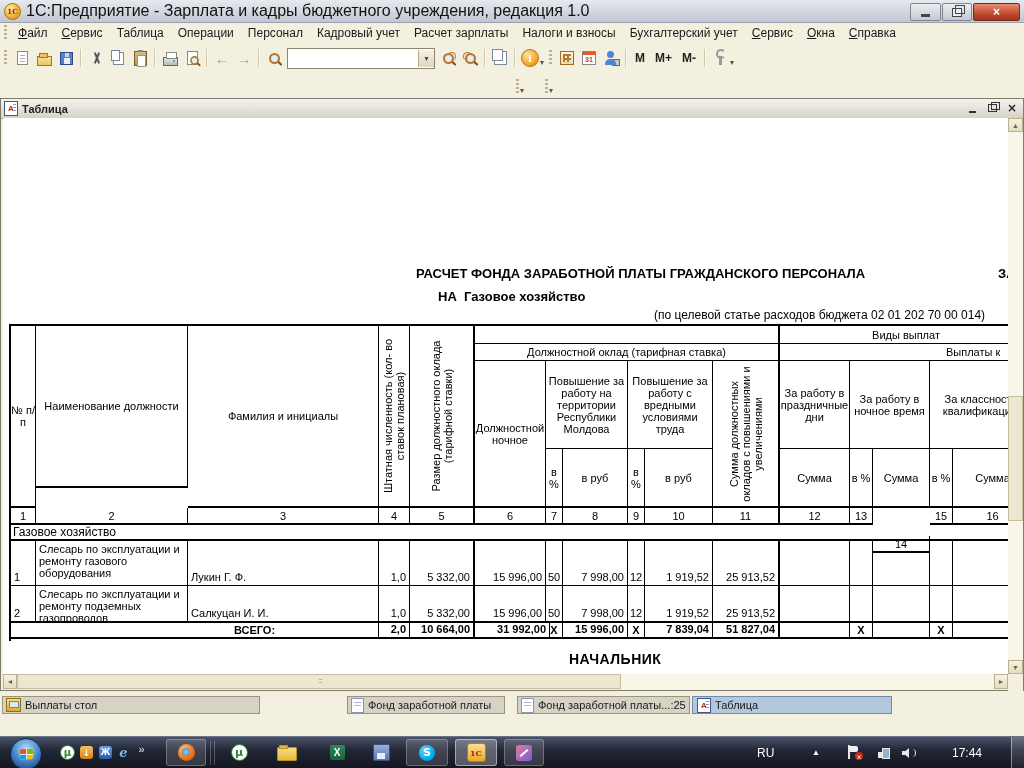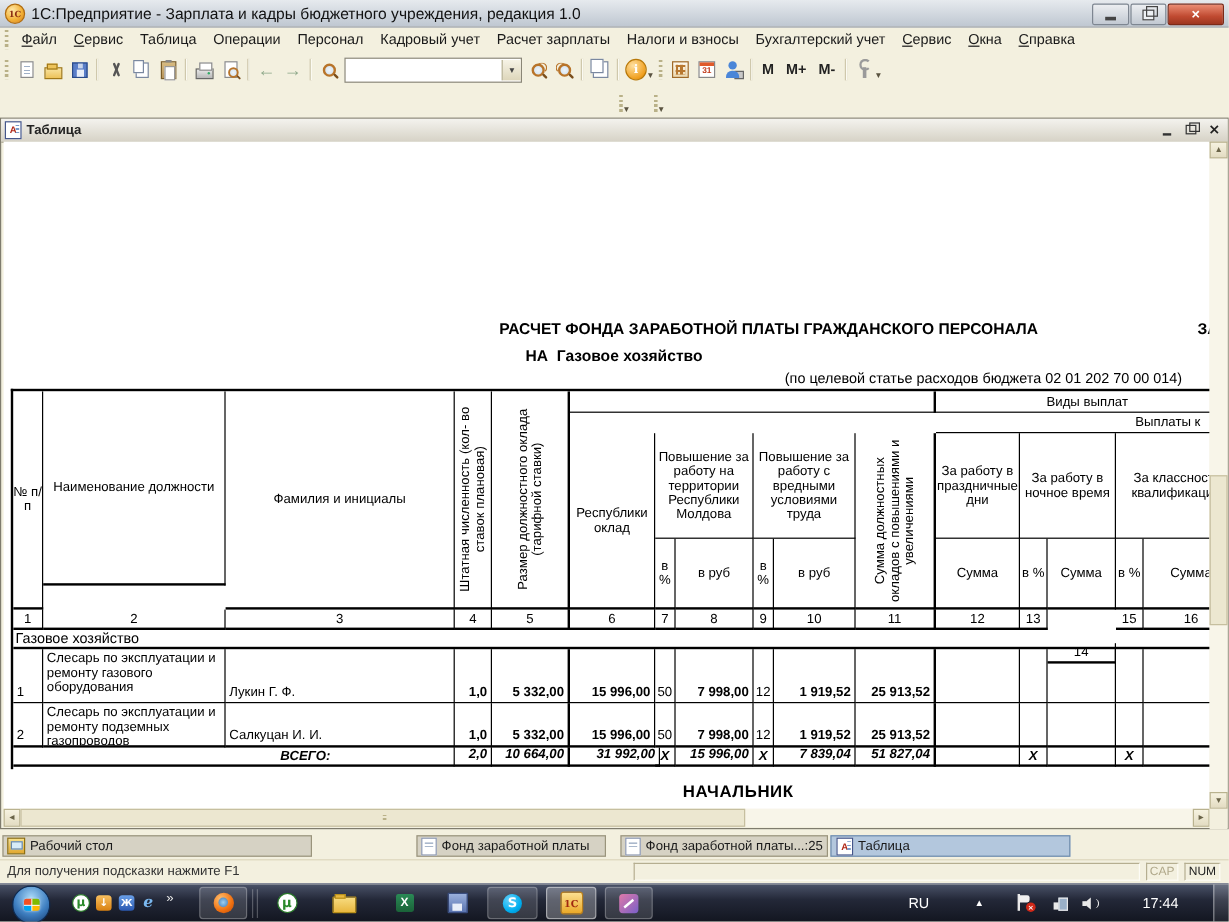--- a/index.html
+++ b/index.html
@@ -3,21 +3,21 @@
 <meta charset="utf-8">
 <style>
   html,body{margin:0;padding:0;}
   body{width:1024px;height:768px;overflow:hidden;font-family:"Liberation Sans","DejaVu Sans",sans-serif;background:#f3f0df;}
   #stage{position:relative;width:1024px;height:768px;background:#f3f0df;}
   .abs{position:absolute;}
 
   
   #titlebar{left:0;top:0;width:1024px;height:22px;background:linear-gradient(#e6eaee,#bfc7d1);border-bottom:1px solid #98a0ab;display:flex;align-items:center;}
   #titlebar .appicon{width:15px;height:15px;margin:0 5px 0 4px;border-radius:50%;background:radial-gradient(circle at 35% 30%,#ffe9a8,#f2b23a 55%,#d87f18);border:1px solid #b06c10;display:flex;align-items:center;justify-content:center;font:bold 7px "DejaVu Serif",serif;color:#8a2a10;}
-  #titlebar .title{font-size:13px;color:#111;}
+  #titlebar .title{font-size:16px;color:#111;}
   .winbtns{position:absolute;right:4px;top:3px;display:flex;gap:1px;}
   .wbtn{height:16px;border:1px solid #7e8691;border-radius:2px;background:linear-gradient(#eceef1,#c2c9d2);display:flex;align-items:center;justify-content:center;color:#333;}
   .wbtn.min{width:29px;}
   .wbtn.max{width:28px;}
   .wbtn.close{width:45px;background:linear-gradient(#eb8d74,#c04a31 60%,#9e3620);border-color:#7c2a18;color:#fff;font:bold 12px "Liberation Sans",sans-serif;}
   .glyph-min{display:block;width:9px;height:3px;background:#444;margin-top:7px;}
   .glyph-restore{position:relative;width:8px;height:7px;border:1px solid #444;background:#eef1f4;}
   .glyph-restore:before{content:"";position:absolute;left:2px;top:-4px;width:8px;height:7px;border:1px solid #444;}
 
   
@@ -92,26 +92,26 @@
   
   .doc-t1{font-weight:bold;font-size:13px;color:#000;white-space:nowrap;}
   .doc-t3{font-size:12px;color:#000;white-space:nowrap;}
   .doc-sign{font-weight:bold;font-size:14px;color:#000;letter-spacing:.5px;}
 
   
   #ttable{position:absolute;left:6px;top:206px;width:999px;height:315px;border-top:2px solid #000;border-left:2px solid #000;overflow:hidden;}
   .tc{position:absolute;box-sizing:border-box;border-right:1px solid #000;border-bottom:1px solid #000;display:flex;align-items:center;justify-content:center;text-align:center;font-size:11px;line-height:12px;color:#000;overflow:hidden;}
   .tr2{border-right-width:2px;}
   .tb2{border-bottom-width:2px;}
-  .num{align-items:flex-end;justify-content:flex-end;padding:0 3px 2px 0;text-align:right;font-weight:bold;}
+  .num{align-items:flex-end;justify-content:flex-end;padding:0 3px 2px 0;text-align:right;}
   .botl{align-items:flex-end;justify-content:flex-start;padding:0 0 2px 3px;text-align:left;}
   .botc{align-items:flex-end;padding-bottom:2px;}
   .topl{align-items:flex-start;justify-content:flex-start;text-align:left;padding:2px 2px 0 3px;line-height:12px;}
   .secl{justify-content:flex-start;padding-left:2px;font-size:12px;}
-  .bold{font-weight:bold;font-style:italic;}
+  .bold{font-weight:bold;}
   .vwrap{position:absolute;left:50%;top:50%;transform:translate(-50%,-50%) rotate(-90deg);text-align:center;line-height:12px;font-size:11px;}
 
   
   .sb{background:#f8f5e9;}
   .sb-btn{position:absolute;background:linear-gradient(#f6f2e0,#e3dcc2);border:1px solid #b9b28e;box-sizing:border-box;display:flex;align-items:center;justify-content:center;font-size:7px;color:#6a6448;}
   .sb-thumb{position:absolute;background:#ece7d0;border:1px solid #c6bf9f;box-sizing:border-box;}
   #vscroll{position:absolute;left:1007px;top:19px;width:15px;height:556px;}
   #hscroll{position:absolute;left:2px;top:575px;width:1005px;height:15px;}
   #sb-corner{position:absolute;left:1007px;top:575px;width:15px;height:17px;background:#f3f0df;}
   .hgrip{position:absolute;left:50%;top:4px;width:3px;height:6px;background:repeating-linear-gradient(to bottom,#b9b188 0 1px,transparent 1px 3px);}
@@ -343,22 +343,23 @@
         <div class="tc tb2" style="left:25px;top:0;width:152px;height:162px;">Наименование должности</div>
         <div class="tc tb2" style="left:177px;top:0;width:191px;height:182px;">Фамилия и инициалы</div>
         <div class="tc tb2" style="left:368px;top:0;width:31px;height:182px;">
             <span class="vwrap" style="width:172px;">Штатная численность (кол- во ставок плановая)</span>
           </div>
         <div class="tc tb2 tr2" style="left:399px;top:0;width:65px;height:182px;">
             <span class="vwrap" style="width:172px;">Размер должностного  оклада (тарифной ставки)</span>
           </div>
         <div class="tc tr2" style="left:464px;top:0;width:305px;height:18px;"></div>
         <div class="tc" style="left:769px;top:0;width:253px;height:18px;">Виды выплат</div>
+        <div class="tc tr2" style="left:464px;top:18px;width:305px;height:17px;">Должностной оклад (тарифная ставка)</div>
         <div class="tc" style="left:769px;top:18px;width:253px;height:17px;justify-content:flex-start;padding-left:166px;">Выплаты к</div>
-        <div class="tc tb2" style="left:464px;top:35px;width:71px;height:147px;">Республики оклад</div>
+        <div class="tc tb2" style="left:464px;top:35px;width:71px;height:147px;">Должностной ночное</div>
         <div class="tc" style="left:535px;top:35px;width:82px;height:88px;">Повышение за работу на территории Республики Молдова</div>
         <div class="tc" style="left:617px;top:35px;width:85px;height:88px;">Повышение за работу с вредными условиями труда</div>
         <div class="tc tb2 tr2" style="left:702px;top:35px;width:67px;height:147px;">
             <span class="vwrap" style="width:140px;">Сумма должностных окладов с повышениями и увеличениями</span>
           </div>
         <div class="tc" style="left:769px;top:35px;width:70px;height:88px;">За работу в праздничные дни</div>
         <div class="tc" style="left:839px;top:35px;width:80px;height:88px;">За работу в ночное время</div>
         <div class="tc" style="left:919px;top:35px;width:103px;height:88px;">За классность квалификацию</div>
         <div class="tc tb2" style="left:535px;top:123px;width:17px;height:59px;">в %</div>
         <div class="tc tb2" style="left:552px;top:123px;width:65px;height:59px;">в руб</div>
@@ -460,42 +461,36 @@
       <div class="sb-btn" style="right:0;top:0;width:14px;height:15px;">
           <span>►</span>
         </div>
     </div>
     <div id="sb-corner"></div>
   </div>
 
   <div id="tabsbar" class="abs">
     <div class="wtab" style="left:2px;width:258px;">
       <span class="ic-desk"></span>
-      <span>Рабочий стол</span>
+      <span>Выплаты стол</span>
     </div>
     <div class="wtab" style="left:347px;width:158px;">
       <span class="ic-doc"></span>
       <span>Фонд заработной платы</span>
     </div>
     <div class="wtab" style="left:517px;width:173px;">
       <span class="ic-doc"></span>
       <span>Фонд заработной платы...:25</span>
     </div>
     <div class="wtab active" style="left:692px;width:200px;">
       <span class="ic-mxl">А</span>
       <span>Таблица</span>
     </div>
   </div>
 
-  <div id="statusbar" class="abs">
-    <span class="msg">Для получения подсказки нажмите F1</span>
-    <div class="sunken" style="left:528px;width:422px;"></div>
-    <div class="sunken" id="p-cap" style="left:955px;width:27px;">CAP</div>
-    <div class="sunken" id="p-num" style="left:987px;width:30px;">NUM</div>
-  </div>
 
   <div id="taskbar" class="abs">
     <div class="orb">
         <span class="orbflag"></span>
       </div>
     <span class="qicon" style="left:60px;">
         <span class="ti-ut">µ</span>
       </span>
     <span class="qicon" style="left:79px;">
         <span class="ti-orange">↓</span>

